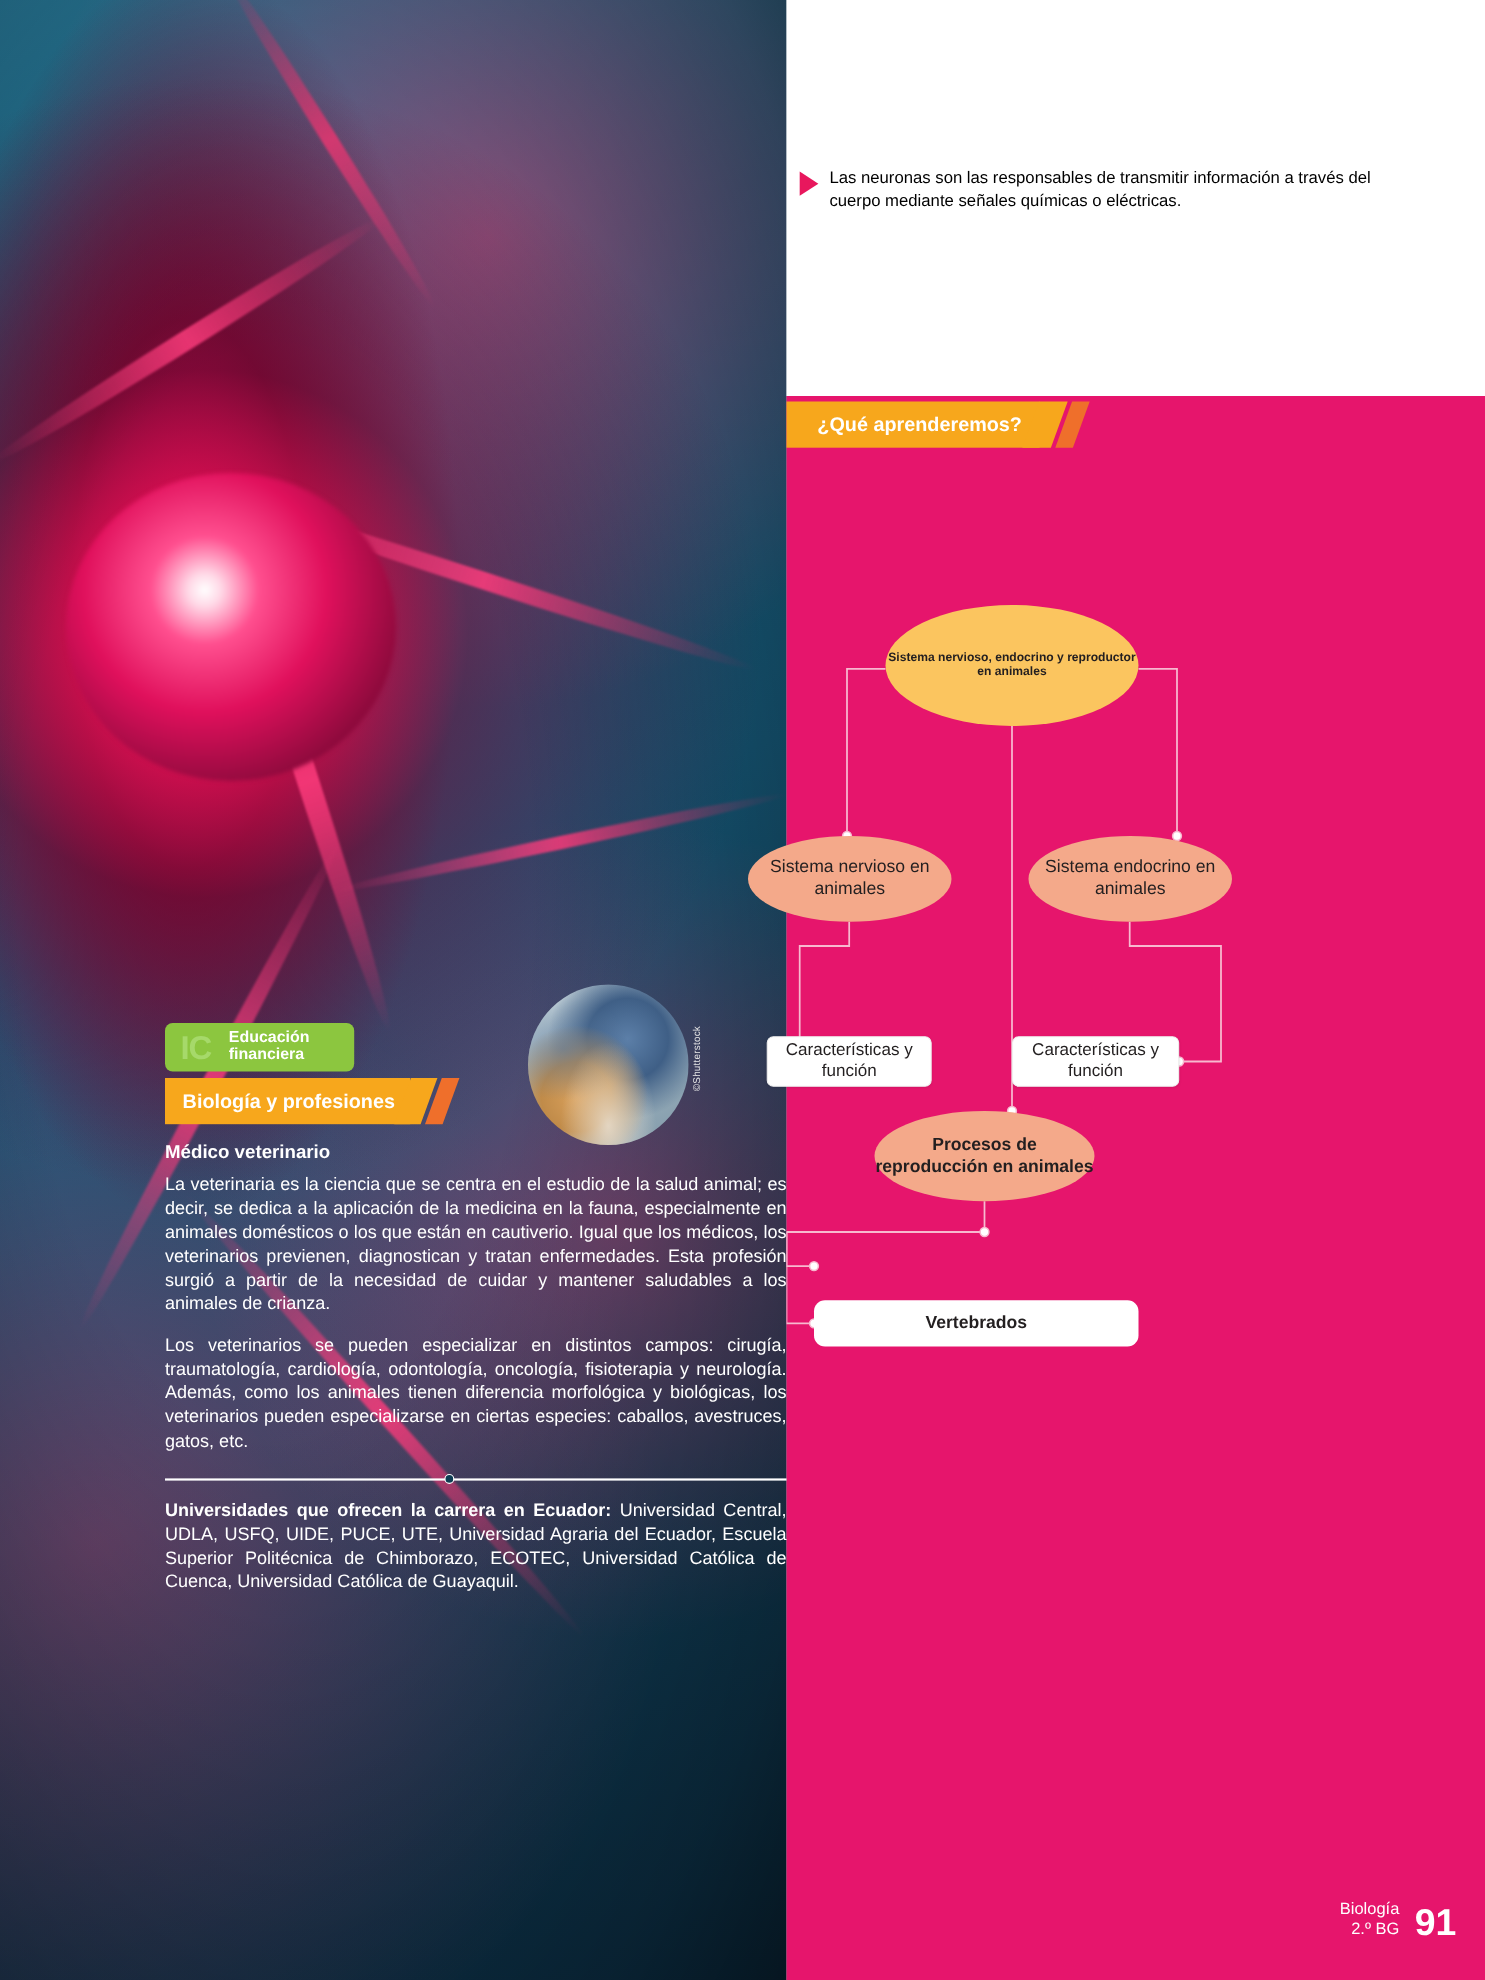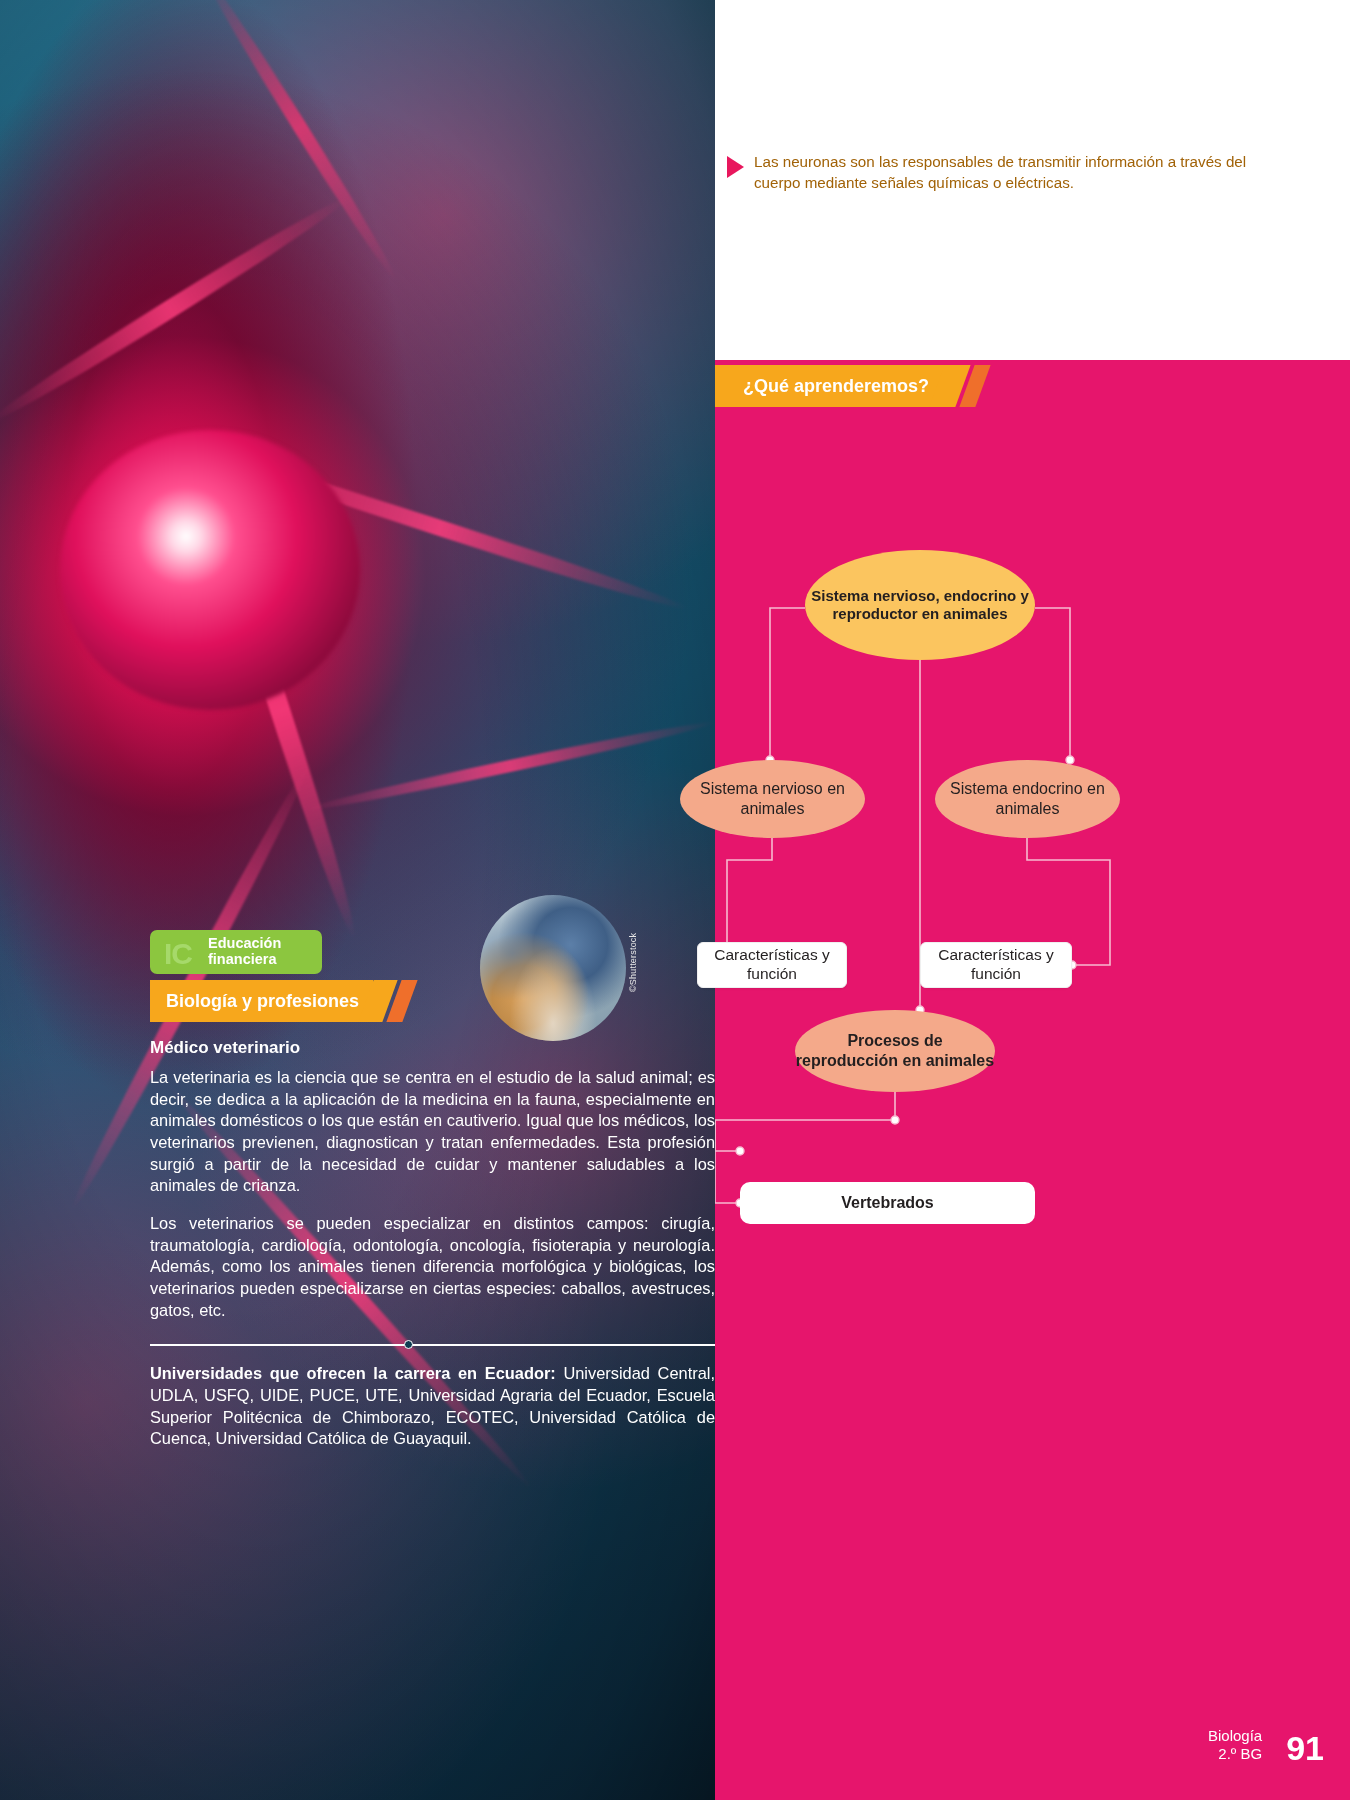--- a/index.html
+++ b/index.html
@@ -69,21 +69,21 @@
     width: 0; height: 0;
     border-top: 11px solid transparent;
     border-bottom: 11px solid transparent;
     border-left: 17px solid #e8175d;
     margin-top: 4px;
     flex: none;
   }
   .caption-text {
     font-size: 15.2px;
     line-height: 1.38;
-    color: #a16207;
+    color: #000000;
     max-width: 540px;
   }
 
   
   .magenta {
     position: absolute;
     left: 715px; top: 360px;
     width: 635px; height: 1440px;
     background: #e6156c;
   }
@@ -133,21 +133,21 @@
     text-align: center;
     color: #231f20;
     line-height: 1.22;
   }
   .node-root {
     left: 90px; top: -10px;
     width: 230px; height: 110px;
     background: #fbc55f;
     border-radius: 50%;
     font-weight: bold;
-    font-size: 15px;
+    font-size: 11px;
   }
   .node-oval {
     width: 185px; height: 78px;
     background: #f4a98a;
     border-radius: 50%;
     font-size: 16px;
   }
   .node-ov-left { left: -35px; top: 200px; }
   .node-ov-right { left: 220px; top: 200px; }
   .node-ov-repro { left: 80px; top: 450px; width: 200px; height: 82px; font-weight: bold; }
@@ -272,21 +272,21 @@
     background: #0e3d53; border: 1.5px solid #ffffff;
   }
   .card-p b { font-weight: bold; }
 
   
   .footer {
     position: absolute;
     right: 26px; bottom: 36px;
     display: flex;
     align-items: flex-end;
-    gap: 24px;
+    gap: 14px;
     color: #ffffff;
   }
   .footer-label { text-align: right; font-size: 15px; line-height: 1.25; }
   .footer-page { font-size: 34px; font-weight: bold; line-height: 0.95; }
 </style>
 </head>
 <body>
 
 <div class="left-col">
   <div class="neuron-bg"></div>

